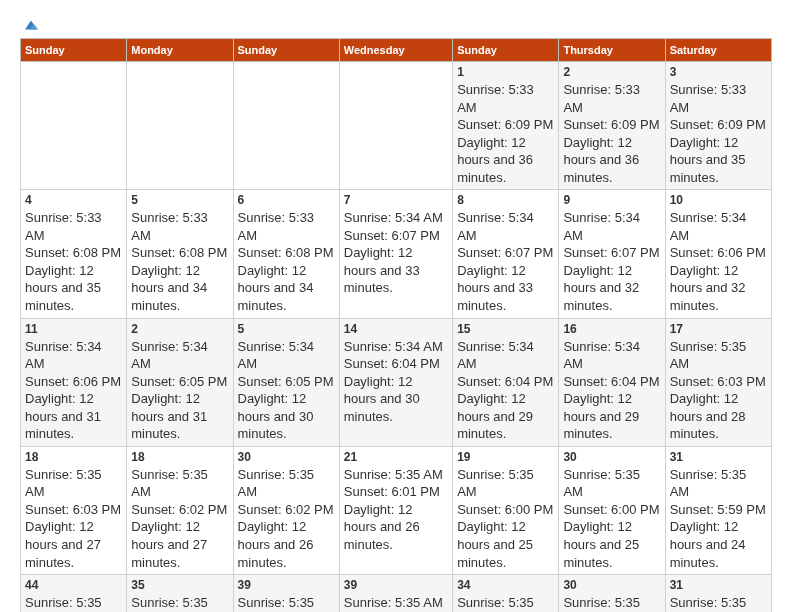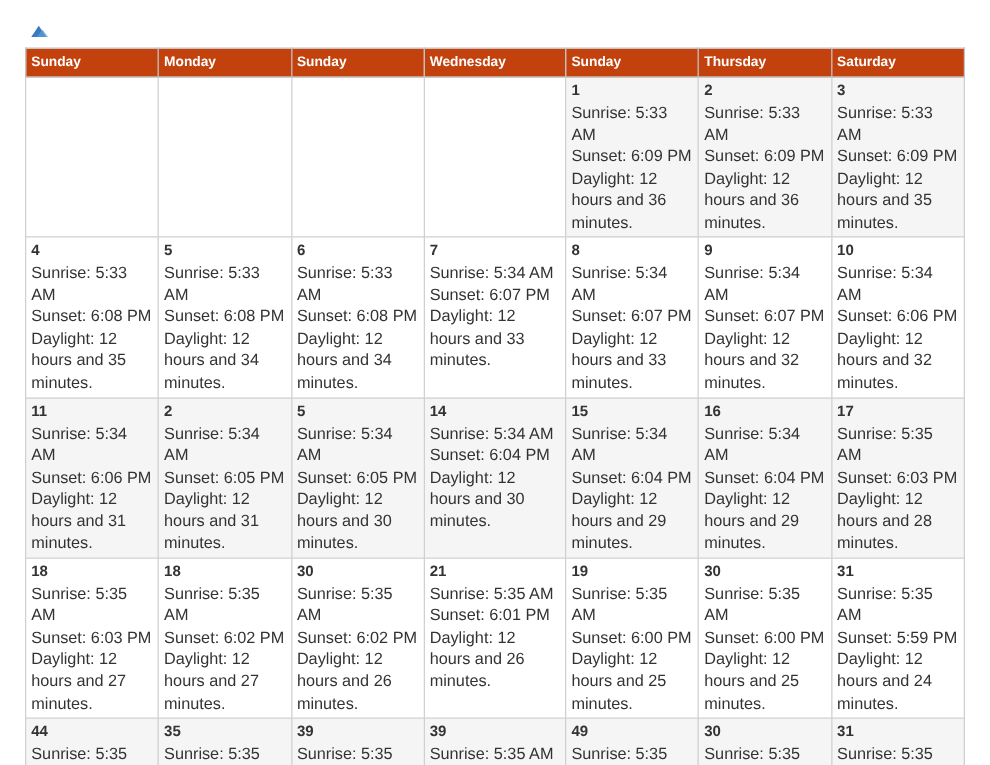--- a/index.html
+++ b/index.html
@@ -227,21 +227,21 @@
         </td>
         <td>
           <span class="day-number">39</span>
           <div class="day-info">Sunrise: 5:35 AM<br>Sunset: 5:58 PM<br>Daylight: 12 hours and 22 minutes.</div>
         </td>
         <td>
           <span class="day-number">39</span>
           <div class="day-info">Sunrise: 5:35 AM<br>Sunset: 5:57 PM<br>Daylight: 12 hours and 22 minutes.</div>
         </td>
         <td>
-          <span class="day-number">49</span>
+          <span class="day-number">34</span>
           <div class="day-info">Sunrise: 5:35 AM<br>Sunset: 5:56 PM<br>Daylight: 12 hours and 21 minutes.</div>
         </td>
         <td>
           <span class="day-number">30</span>
           <div class="day-info">Sunrise: 5:35 AM<br>Sunset: 5:56 PM<br>Daylight: 12 hours and 21 minutes.</div>
         </td>
         <td>
           <span class="day-number">31</span>
           <div class="day-info">Sunrise: 5:35 AM<br>Sunset: 5:55 PM<br>Daylight: 12 hours and 20 minutes.</div>
         </td>

